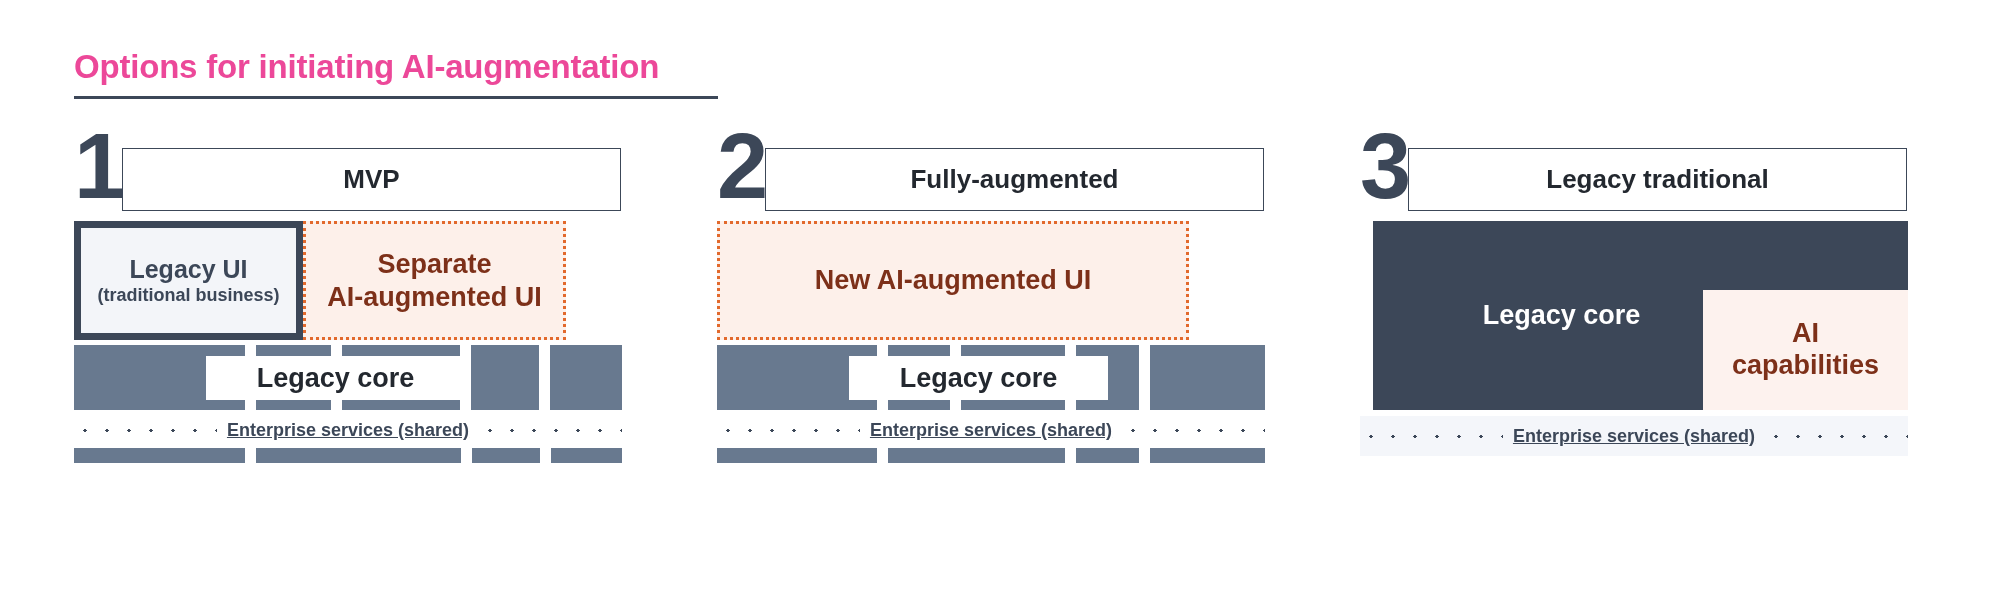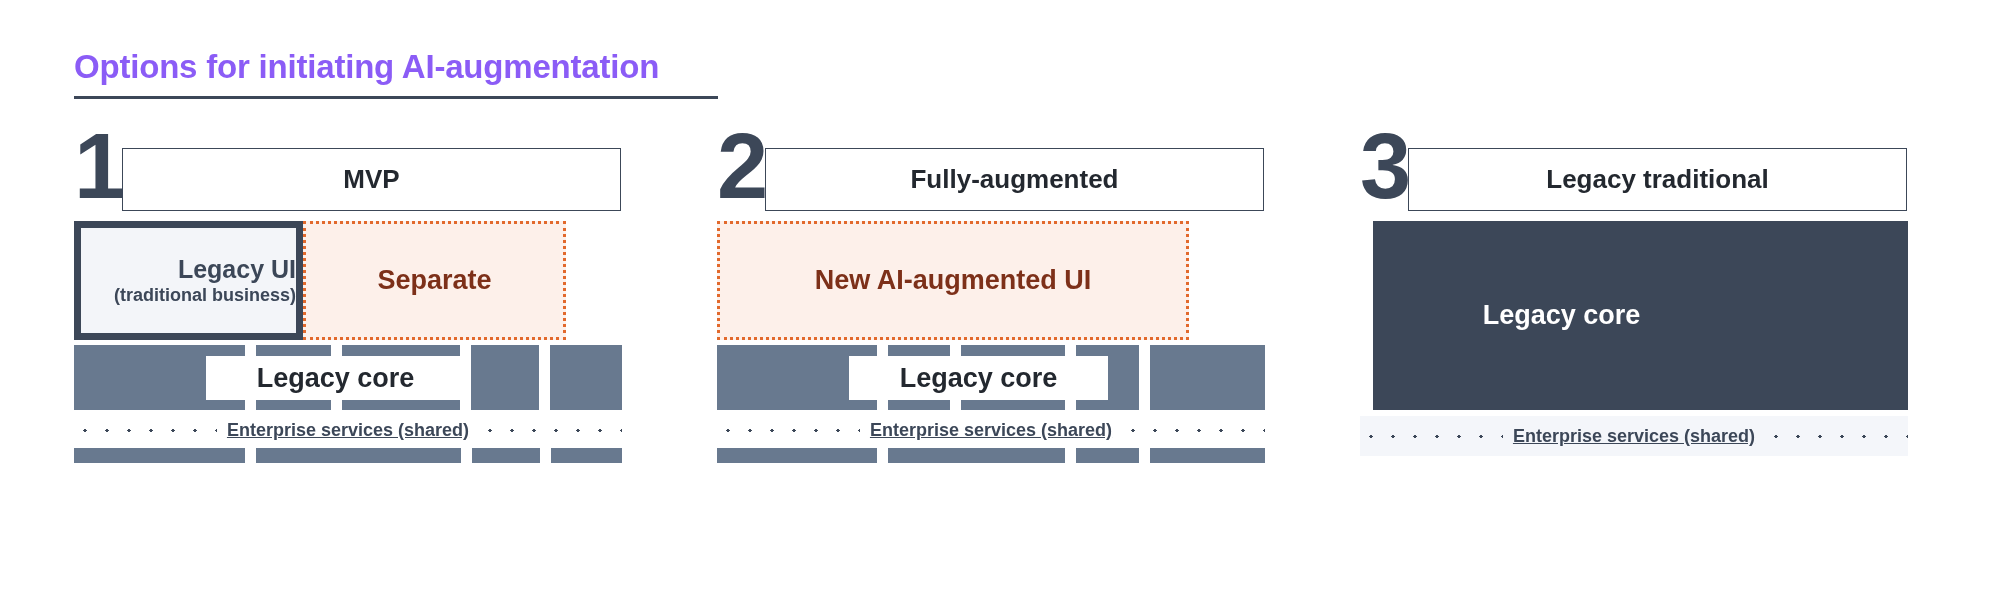--- a/index.html
+++ b/index.html
@@ -10,21 +10,21 @@
     overflow:hidden;
     position:relative;
   }
 
   
   #title{
     position:absolute;
     left:74px;top:48px;
     font-size:33px;
     font-weight:bold;
-    color:#8b5cf6;
+    color:#ec4899;
     letter-spacing:-0.2px;
     white-space:nowrap;
   }
   #title-rule{
     position:absolute;
     left:74px;top:96px;
     width:644px;height:3px;
     background:#3c4758;
   }
 
@@ -68,21 +68,21 @@
     left:0;top:73px;
     width:548px;height:119px;
     display:flex;
   }
   .legacy-ui{
     width:229px;height:119px;
     box-sizing:border-box;
     border:7px solid #3c4758;
     background:#f3f5f9;
     display:flex;flex-direction:column;
-    align-items:flex-end;justify-content:center;
+    align-items:center;justify-content:center;
     flex:none;
   }
   .legacy-ui .l1{font-size:25px;font-weight:bold;color:#3c4758;line-height:1.12;}
   .legacy-ui .l2{font-size:18px;font-weight:bold;color:#3c4758;line-height:1.2;margin-top:2px;}
 
   .ai-box{
     box-sizing:border-box;
     background:#fdf0ea;
     border:3px dotted #e2692c;
     display:flex;flex-direction:column;
@@ -194,20 +194,21 @@
     <span class="head-label">MVP</span>
   </div>
 
   <div class="ui-row">
     <div class="legacy-ui">
       <span class="l1">Legacy UI</span>
       <span class="l2">(traditional business)</span>
     </div>
     <div class="ai-box sep">
       <span class="a1">Separate</span>
+      <span class="a2">AI-augmented UI</span>
     </div>
   </div>
 
   <div class="core-band">
     <div class="seg-strip">
       <div class="seg" style="width:171px"></div>
       <div class="gap" style="width:11px"></div>
       <div class="seg" style="width:75px"></div>
       <div class="gap" style="width:11px"></div>
       <div class="seg" style="width:118px"></div>
@@ -289,20 +290,24 @@
 <div class="panel p3">
 
   <div class="numeral">3</div>
 
   <div class="head-box">
     <span class="head-label">Legacy traditional</span>
   </div>
 
   <div class="legacy-core-block">
     <div class="lc-text">Legacy core</div>
+    <div class="ai-cap">
+      <span>AI</span>
+      <span>capabilities</span>
+    </div>
   </div>
 
   <div class="ent-row p3style">
     <div class="ent-dots"></div>
     <div class="ent-label">Enterprise services (shared)</div>
     <div class="ent-dots"></div>
   </div>
 </div>
 
 </body></html>

